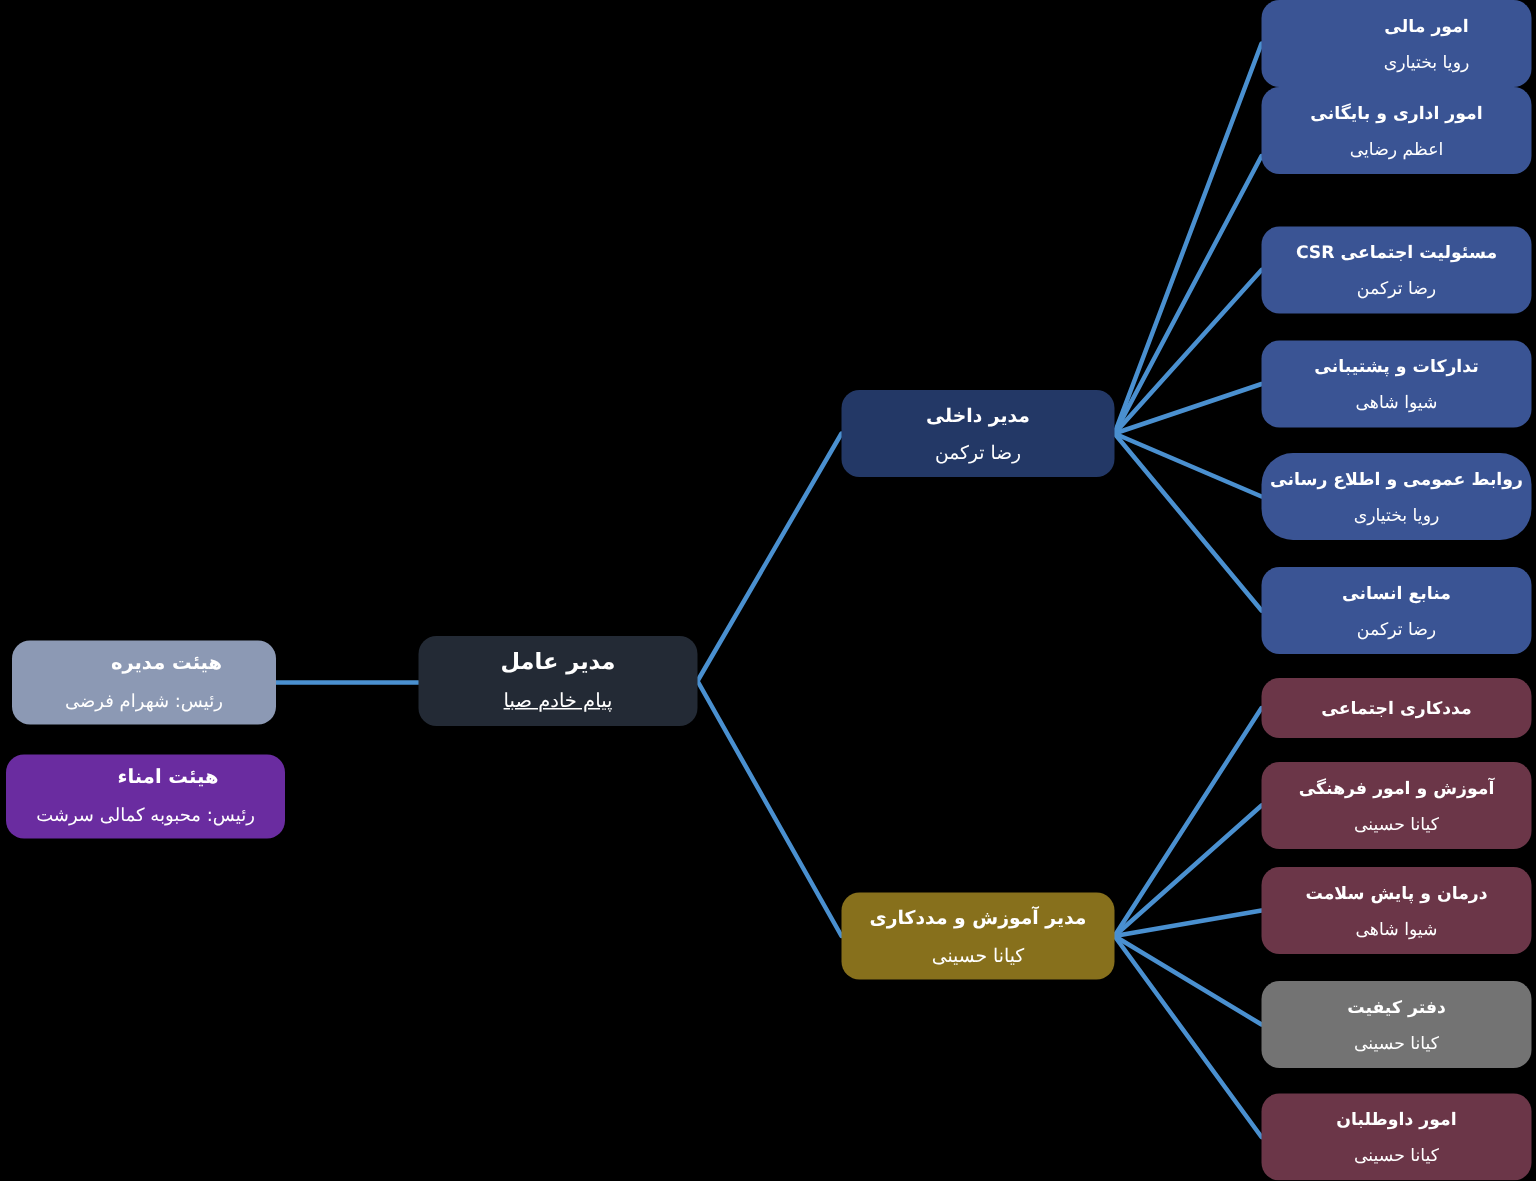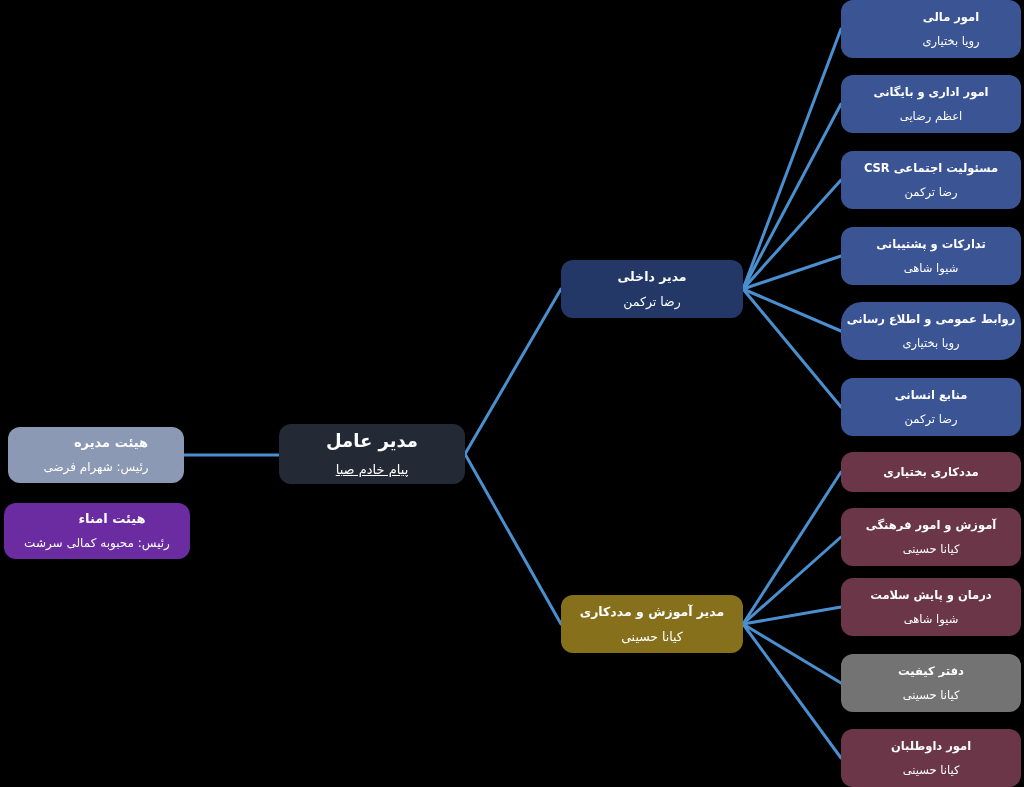--- a/index.html
+++ b/index.html
@@ -40,21 +40,21 @@
     font-weight: bold;
     line-height: 1.25;
     white-space: nowrap;
   }
   .node .subtitle {
     font-weight: normal;
     line-height: 1.25;
     white-space: nowrap;
   }
   
-  .node.ceo .title { font-size: 18px; }
+  .node.ceo .title { font-size: 15px; }
   .node.ceo .subtitle { font-size: 13px; margin-top: 9px; text-decoration: underline; }
   
   .node.board .title { font-size: 13px; margin-left: 30px; }
   .node.board .subtitle { font-size: 12px; margin-top: 9px; }
   
   .node.manager .title { font-size: 12.5px; text-align: right; }
   .node.manager .subtitle { font-size: 12.5px; margin-top: 9px; }
   
   .node.leaf .title { font-size: 11.5px; }
   .node.leaf .subtitle { font-size: 11.5px; margin-top: 9px; }
@@ -98,42 +98,42 @@
         <div class="subtitle">رضا ترکمن</div>
       </div>
       <div class="node manager" style="left: 561px; top: 595px; width: 182px; height: 58px; background: rgb(135, 112, 28);">
         <div class="title">مدیر آموزش و مددکاری</div>
         <div class="subtitle">کیانا حسینی</div>
       </div>
       <div class="node leaf" style="left: 841px; top: 0px; width: 180px; height: 58px; background: rgb(58, 84, 148); padding-left: 48px;">
         <div class="title">امور مالی</div>
         <div class="subtitle">رویا بختیاری</div>
       </div>
-      <div class="node leaf" style="left: 841px; top: 75px; width: 180px; height: 58px; background: rgb(58, 84, 148);">
+      <div class="node leaf" style="left: 841px; top: 58px; width: 180px; height: 58px; background: rgb(58, 84, 148);">
         <div class="title">امور اداری و بایگانی</div>
         <div class="subtitle">اعظم رضایی</div>
       </div>
       <div class="node leaf" style="left: 841px; top: 151px; width: 180px; height: 58px; background: rgb(58, 84, 148);">
         <div class="title">مسئولیت اجتماعی CSR</div>
         <div class="subtitle">رضا ترکمن</div>
       </div>
       <div class="node leaf" style="left: 841px; top: 227px; width: 180px; height: 58px; background: rgb(58, 84, 148);">
         <div class="title">تدارکات و پشتیبانی</div>
         <div class="subtitle">شیوا شاهی</div>
       </div>
       <div class="node leaf" style="left: 841px; top: 302px; width: 180px; height: 58px; background: rgb(58, 84, 148); border-radius: 21px;">
         <div class="title">روابط عمومی و اطلاع رسانی</div>
         <div class="subtitle">رویا بختیاری</div>
       </div>
       <div class="node leaf" style="left: 841px; top: 378px; width: 180px; height: 58px; background: rgb(58, 84, 148);">
         <div class="title">منابع انسانی</div>
         <div class="subtitle">رضا ترکمن</div>
       </div>
       <div class="node leaf single" style="left: 841px; top: 452px; width: 180px; height: 40px; background: rgb(107, 54, 72);">
-        <div class="title">مددکاری بختیاری</div>
+        <div class="title">مددکاری اجتماعی</div>
       </div>
       <div class="node leaf" style="left: 841px; top: 508px; width: 180px; height: 58px; background: rgb(107, 54, 72);">
         <div class="title">آموزش و امور فرهنگی</div>
         <div class="subtitle">کیانا حسینی</div>
       </div>
       <div class="node leaf" style="left: 841px; top: 578px; width: 180px; height: 58px; background: rgb(107, 54, 72);">
         <div class="title">درمان و پایش سلامت</div>
         <div class="subtitle">شیوا شاهی</div>
       </div>
       <div class="node leaf" style="left: 841px; top: 654px; width: 180px; height: 58px; background: #737373;">

